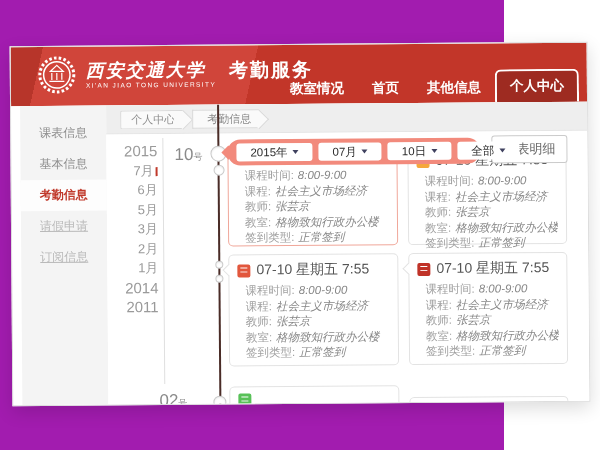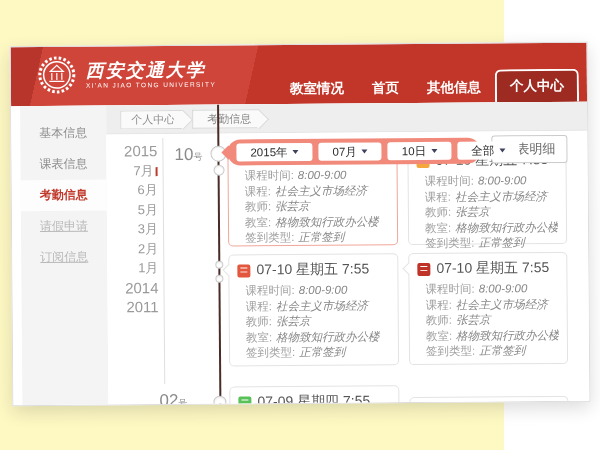--- a/index.html
+++ b/index.html
@@ -1,18 +1,18 @@
 <!DOCTYPE html>
 <html><head>
 <meta charset="utf-8">
 <style>
   * { margin:0; padding:0; box-sizing:border-box; }
   html,body { width:600px; height:450px; }
   body { font-family:"Liberation Sans", sans-serif; background:#fff; overflow:hidden; }
-  .stage { position:relative; width:504px; height:450px; background:#fef9c3; }
+  .stage { position:relative; width:504px; height:450px; background:#a21caf; }
 
   
   .window {
     position:absolute; left:11px; top:44px; width:578px; height:360px;
     background:#fff; border:1px solid #ddd;
     box-shadow:0 6px 18px rgba(0,0,0,.14);
     transform:rotate(-0.45deg); transform-origin:50% 50%;
     overflow:hidden;
   }
 
@@ -115,34 +115,35 @@
         <svg class="emblem" viewBox="0 0 40 40">
           <circle cx="20" cy="20" r="17" fill="none" stroke="#fff" stroke-width="3" stroke-dasharray="2.6 2.2"></circle>
           <circle cx="20" cy="20" r="13.2" fill="none" stroke="#fff" stroke-width="1.5"></circle>
           <path d="M20 10.5 L13.5 16.5 H26.5 Z" fill="none" stroke="#fff" stroke-width="1.2"></path>
           <path d="M15 18 v7 M20 18 v7 M25 18 v7 M12.5 26.5 h15" fill="none" stroke="#fff" stroke-width="1.2"></path>
         </svg>
         <div class="uni">
           <span class="uni-cn">西安交通大学</span>
           <span class="uni-en">XI'AN JIAO TONG UNIVERSITY</span>
         </div>
+        <span class="app-name">考勤服务</span>
       </div>
       <div class="nav">
         <span class="nav-item">教室情况</span>
         <span class="nav-item">首页</span>
         <span class="nav-item">其他信息</span>
         <span class="nav-item active">个人中心</span>
       </div>
     </div>
 
     <div class="content">
 
       <div class="sidebar">
+        <div class="side-item">课表信息</div>
         <div class="side-item">基本信息</div>
-        <div class="side-item">课表信息</div>
         <div class="side-item active">考勤信息</div>
         <div class="side-item dim">请假申请</div>
         <div class="side-item dim">订阅信息</div>
       </div>
 
       <div class="crumb-bar">
         <span class="crumb">个人中心</span>
         <span class="crumb">考勤信息</span>
       </div>
 
@@ -239,21 +240,20 @@
             <div class="frow"><span class="flabel">课程:</span><span class="fvalue">社会主义市场经济</span></div>
             <div class="frow"><span class="flabel">教师:</span><span class="fvalue">张芸京</span></div>
             <div class="frow"><span class="flabel">教室:</span><span class="fvalue">格物致知行政办公楼</span></div>
             <div class="frow"><span class="flabel">签到类型:</span><span class="fvalue">正常签到</span></div>
           </div>
       </div>
 
       <div class="card c-r3l">
         <div class="card-head">
           <span class="card-icon" style="background-color: rgb(88, 193, 88);"></span>
-          <span>07-09 星期四 7:55</span>
         </div>
       </div>
 
       <div class="card c-r3r"></div>
 
     </div>
   </div>
 </div>
 
 </body></html>

